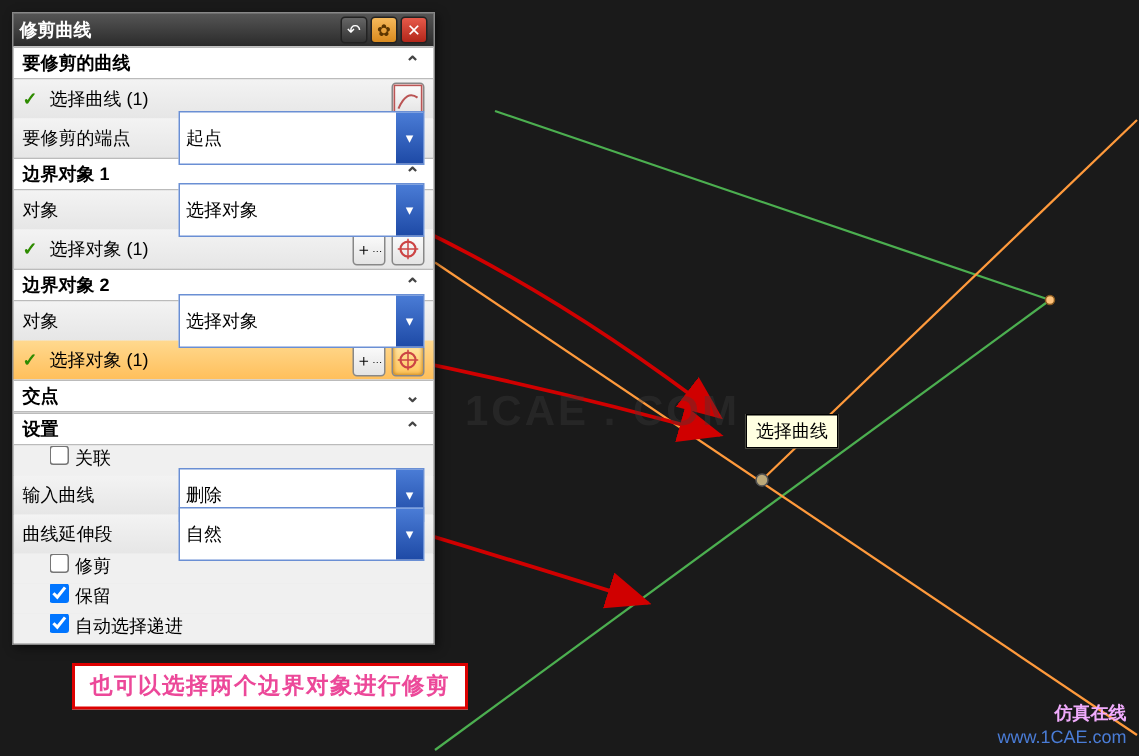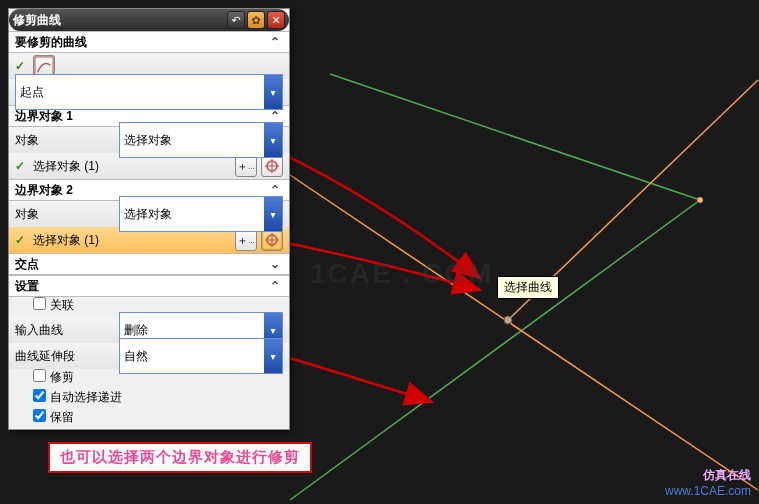--- a/index.html
+++ b/index.html
@@ -1,19 +1,19 @@
 <!DOCTYPE html>
 <html><head>
 <meta charset="utf-8">
 <style>
   * { box-sizing: border-box; margin: 0; padding: 0; font-family: "Microsoft YaHei", sans-serif; }
   body { width: 759px; height: 504px; background: #1a1a1a; position: relative; overflow: hidden; }
   .canvas { position: absolute; inset: 0; }
   .panel { position: absolute; left: 8px; top: 8px; width: 282px; background: linear-gradient(#f7f7f7,#e8e8e8); border: 1px solid #888; box-shadow: 2px 2px 6px rgba(0,0,0,.5); font-size: 12px; }
-  .titlebar { height: 22px; background: linear-gradient(#555,#2a2a2a); color: #fff; display: flex; align-items: center; padding: 0 4px; border-radius: 11px; }
+  .titlebar { height: 22px; background: linear-gradient(#555,#2a2a2a); color: #fff; display: flex; align-items: center; padding: 0 4px; }
   .titlebar .title { flex: 1; font-weight: bold; }
   .tbtn { width: 18px; height: 18px; margin-left: 2px; background: linear-gradient(#666,#333); border: 1px solid #222; border-radius: 3px; display: flex; align-items: center; justify-content: center; color: #fff; font-size: 11px; cursor: pointer; }
   .tbtn.gear { background: linear-gradient(#f6b95b,#d98a1e); color:#5b3500; }
   .tbtn.close { background: linear-gradient(#e65a4a,#b3261a); }
   .section-head { height: 22px; background: #fff; border-top: 1px solid #bbb; border-bottom: 1px solid #bbb; display: flex; align-items: center; padding: 0 6px; font-weight: bold; }
   .section-head .spacer { flex: 1; }
   .chev { width: 16px; height: 16px; font-size: 12px; color: #444; cursor: pointer; display:flex;align-items:center;justify-content:center;}
   .row { display: flex; align-items: center; height: 26px; padding: 0 6px; gap: 4px; background: linear-gradient(#f3f3f3,#e6e6e6); }
   .row.highlight { background: linear-gradient(#ffd98f,#ffbf5b); }
   .row .label { width: 100px; }
@@ -68,28 +68,30 @@
     <div class="tbtn close">✕</div>
   </div>
 
   <div class="section-head">
     <span>要修剪的曲线</span>
     <span class="spacer"></span>
     <span class="chev">⌃</span>
   </div>
   <div class="row">
     <span class="check">✓</span>
+    <span class="label auto">选择曲线 (1)</span>
     <div class="smbtn iconbtn">
       <svg viewBox="0 0 22 22">
           <rect x="1" y="1" width="20" height="20" fill="none" stroke="#b55" stroke-width="1.2"></rect>
           <path d="M4 18 Q10 4 18 10" stroke="#b55" fill="none" stroke-width="1.5"></path>
         </svg>
     </div>
   </div>
   <div class="row">
+    <span class="label">要修剪的端点</span>
     <div class="select">
       <span>起点</span>
       <span class="arrow">▾</span>
     </div>
   </div>
 
   <div class="section-head">
     <span>边界对象 1</span>
     <span class="spacer"></span>
     <span class="chev">⌃</span>
@@ -167,25 +169,25 @@
       <span>自然</span>
       <span class="arrow">▾</span>
     </div>
   </div>
   <div class="checkbox-row">
     <input type="checkbox" style="">
     <span>修剪</span>
   </div>
   <div class="checkbox-row">
     <input type="checkbox" checked="" style="">
-    <span>自动选择递进</span>
+    <span>保留</span>
   </div>
   <div class="checkbox-row">
     <input type="checkbox" checked="" style="">
-    <span>保留</span>
+    <span>自动选择递进</span>
   </div>
 </div>
 
 <div class="tooltip">选择曲线</div>
 
 <div class="annot">也可以选择两个边界对象进行修剪</div>
 
 <div class="watermark">
   <div class="a">仿真在线</div>
   <div class="b">www.1CAE.com</div>

